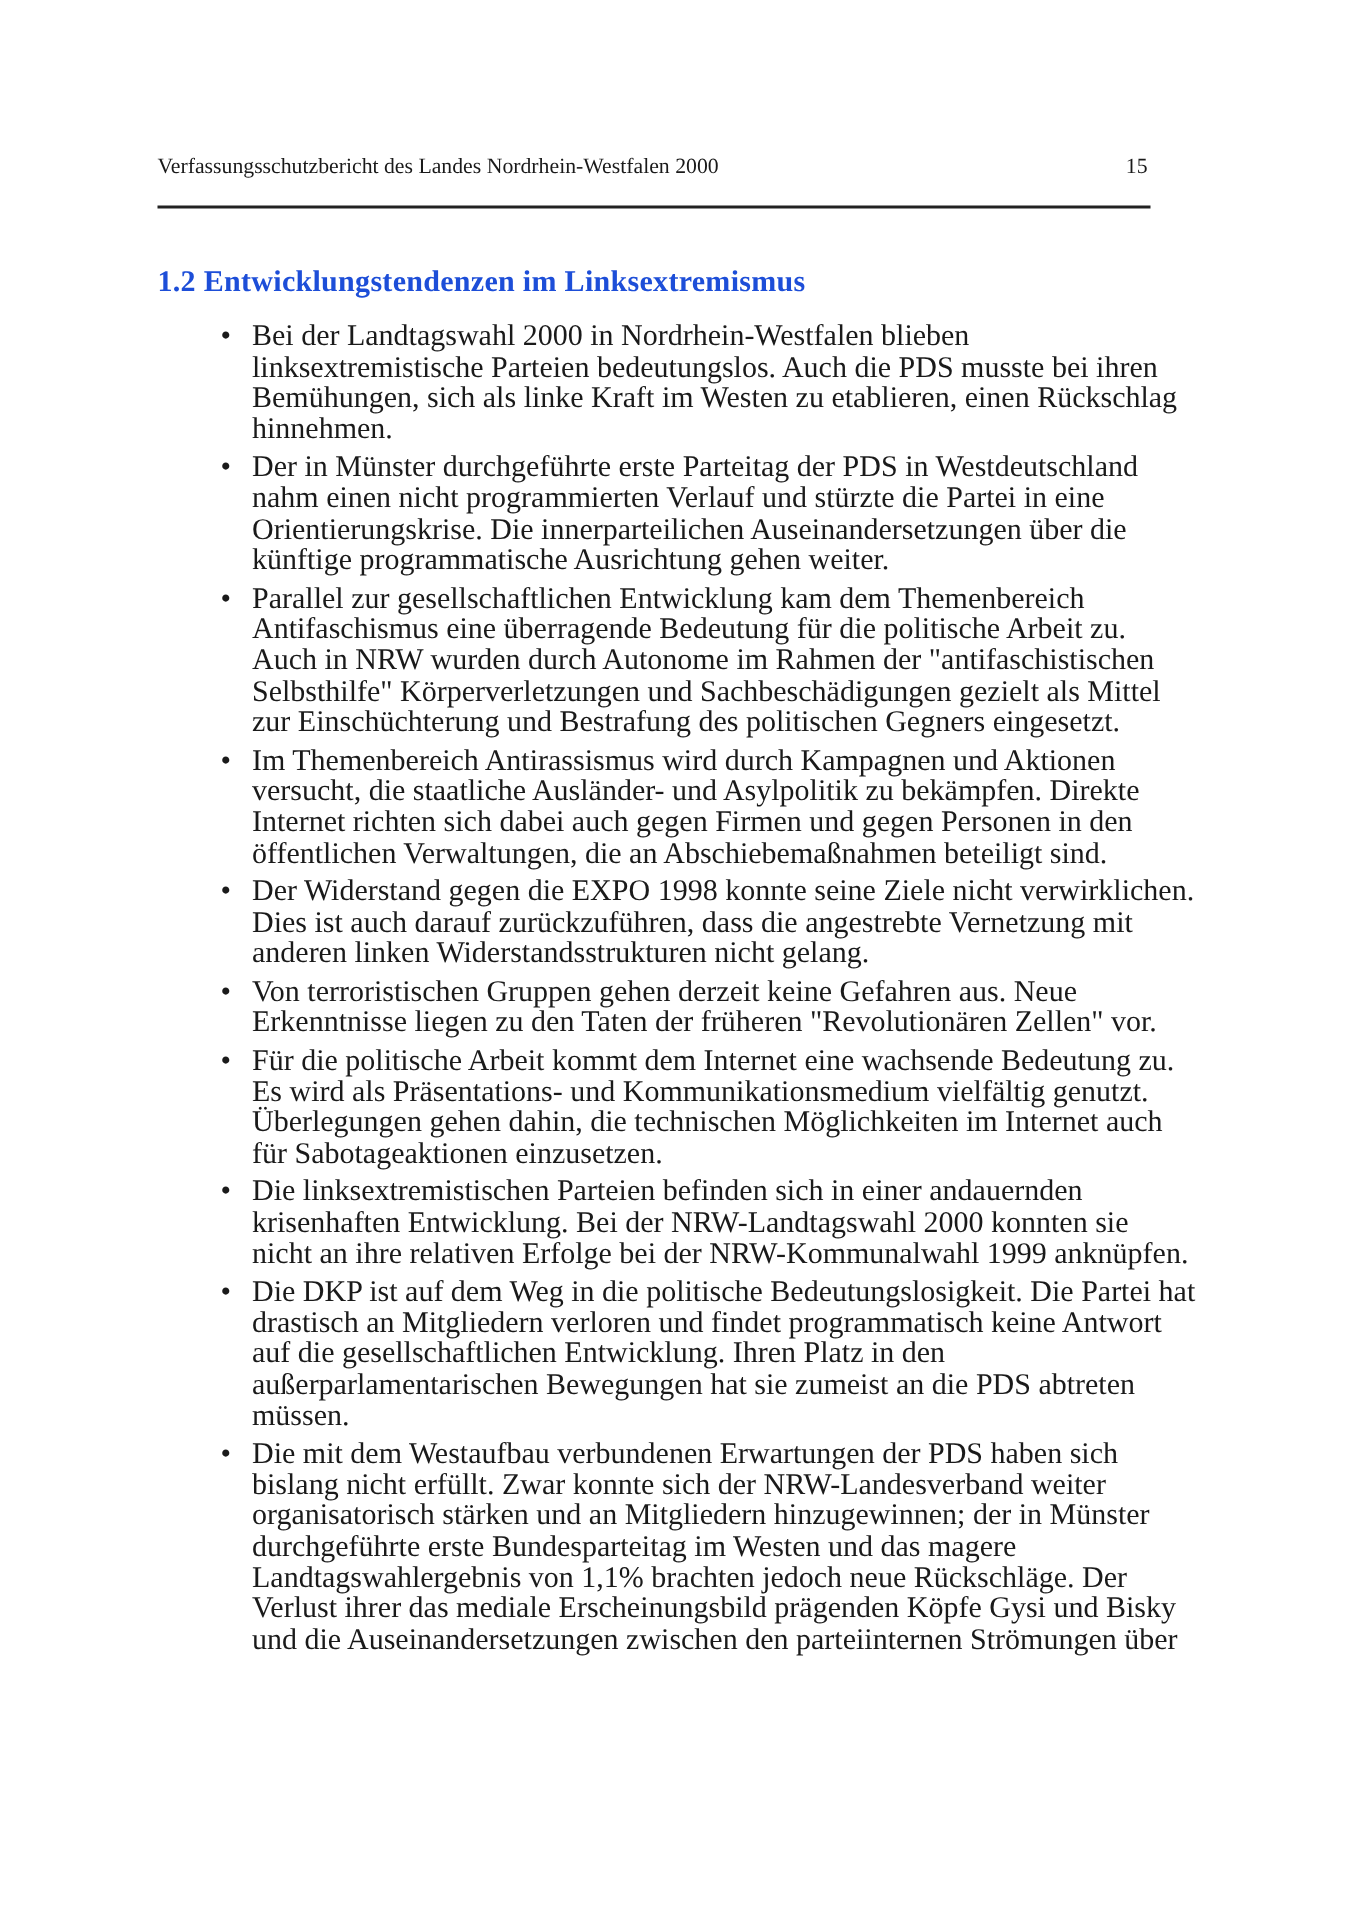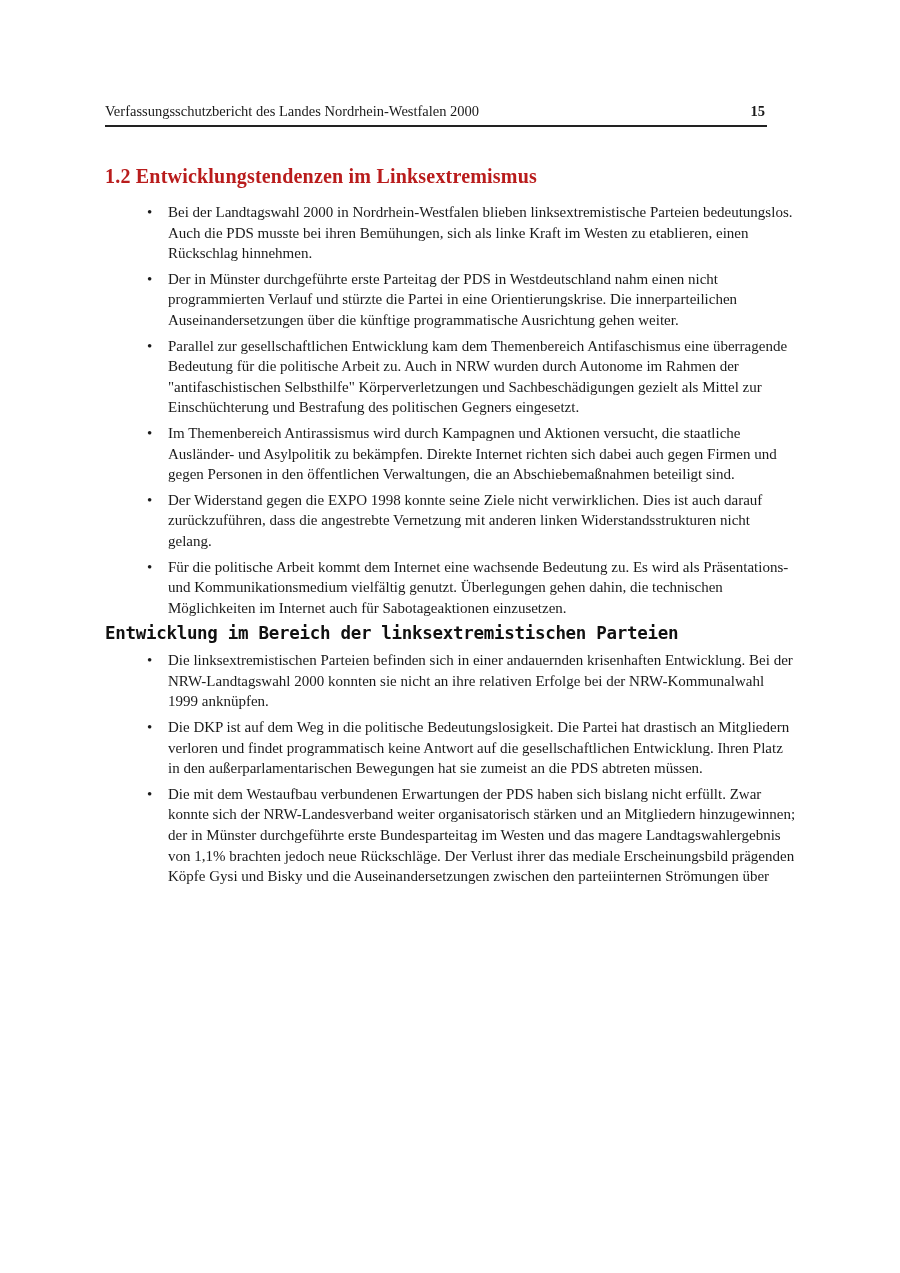--- a/index.html
+++ b/index.html
@@ -16,38 +16,38 @@
     width: 900px;
     height: 1273px;
     padding: 103px 103px 0 105px;
   }
   .header {
     display: flex;
     justify-content: space-between;
     align-items: flex-end;
     width: 662px;
     border-bottom: 2px solid #222222;
-    padding-bottom: 5px;
+    padding-bottom: 17px;
     font-size: 14.5px;
     line-height: 17px;
   }
-  .header .pagenum { padding-right: 2px; font-weight: bold; }
+  .header .pagenum { padding-right: 2px; }
   h1.section-heading {
     margin: 38px 0 14px 0;
     font-size: 20px;
     font-weight: bold;
-    color: #b91c1c;
+    color: #1d4ed8;
     letter-spacing: 0.2px;
   }
   .content { width: 692px; }
   ul.bullets {
     margin: 0;
     padding: 0;
     list-style: none;
-    font-size: 15px;
+    font-size: 20px;
     line-height: 20.6px;
   }
   ul.bullets li {
     position: relative;
     padding-left: 63px;
     margin-bottom: 5px;
   }
   ul.bullets li::before {
     content: "\2022";
     position: absolute;
@@ -77,24 +77,24 @@
   <h1 class="section-heading">1.2 Entwicklungstendenzen im Linksextremismus</h1>
 
   <div class="content">
 
     <ul class="bullets">
       <li>Bei der Landtagswahl 2000 in Nordrhein-Westfalen blieben linksextremistische Parteien bedeutungslos. Auch die PDS musste bei ihren Bemühungen, sich als linke Kraft im Westen zu etablieren, einen Rückschlag hinnehmen.</li>
       <li>Der in Münster durchgeführte erste Parteitag der PDS in Westdeutschland nahm einen nicht programmierten Verlauf und stürzte die Partei in eine Orientierungskrise. Die innerparteilichen Auseinandersetzungen über die künftige programmatische Ausrichtung gehen weiter.</li>
       <li>Parallel zur gesellschaftlichen Entwicklung kam dem Themenbereich Antifaschismus eine überragende Bedeutung für die politische Arbeit zu. Auch in NRW wurden durch Autonome im Rahmen der "antifaschistischen Selbsthilfe" Körperverletzungen und Sachbeschädigungen gezielt als Mittel zur Einschüchterung und Bestrafung des politischen Gegners eingesetzt.</li>
       <li>Im Themenbereich Antirassismus wird durch Kampagnen und Aktionen versucht, die staatliche Ausländer- und Asylpolitik zu bekämpfen. Direkte Internet richten sich dabei auch gegen Firmen und gegen Personen in den öffentlichen Verwaltungen, die an Abschiebemaßnahmen beteiligt sind.</li>
       <li>Der Widerstand gegen die EXPO 1998 konnte seine Ziele nicht verwirklichen. Dies ist auch darauf zurückzuführen, dass die angestrebte Vernetzung mit anderen linken Widerstandsstrukturen nicht gelang.</li>
+      <li>Von terroristischen Gruppen gehen derzeit keine Gefahren aus. Neue Erkenntnisse liegen zu den Taten der früheren "Revolutionären Zellen" vor.</li>
       <li>Für die politische Arbeit kommt dem Internet eine wachsende Bedeutung zu. Es wird als Präsentations- und Kommunikationsmedium vielfältig genutzt. Überlegungen gehen dahin, die technischen Möglichkeiten im Internet auch für Sabotageaktionen einzusetzen.</li>
     </ul>
 
-    <h2 class="sub-heading">Entwicklung im Bereich der linksextremistischen Parteien</h2>
 
     <ul class="bullets">
       <li>Die linksextremistischen Parteien befinden sich in einer andauernden krisenhaften Entwicklung. Bei der NRW-Landtagswahl 2000 konnten sie nicht an ihre relativen Erfolge bei der NRW-Kommunalwahl 1999 anknüpfen.</li>
       <li>Die DKP ist auf dem Weg in die politische Bedeutungslosigkeit. Die Partei hat drastisch an Mitgliedern verloren und findet programmatisch keine Antwort auf die gesellschaftlichen Entwicklung. Ihren Platz in den außerparlamentarischen Bewegungen hat sie zumeist an die PDS abtreten müssen.</li>
       <li>Die mit dem Westaufbau verbundenen Erwartungen der PDS haben sich bislang nicht erfüllt. Zwar konnte sich der NRW-Landesverband weiter organisatorisch stärken und an Mitgliedern hinzugewinnen; der in Münster durchgeführte erste Bundesparteitag im Westen und das magere Landtagswahlergebnis von 1,1% brachten jedoch neue Rückschläge. Der Verlust ihrer das mediale Erscheinungsbild prägenden Köpfe Gysi und Bisky und die Auseinandersetzungen zwischen den parteiinternen Strömungen über</li>
     </ul>
 
   </div>
 </div>
 

